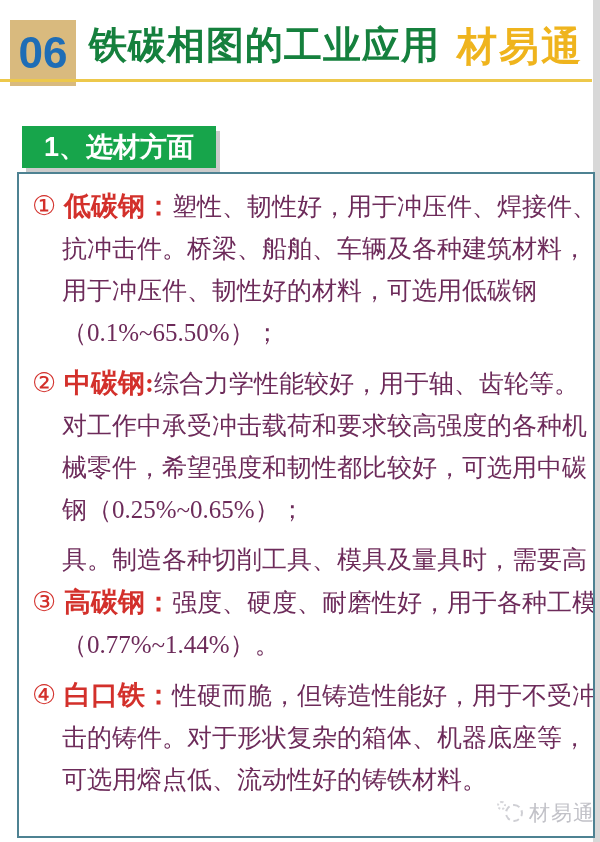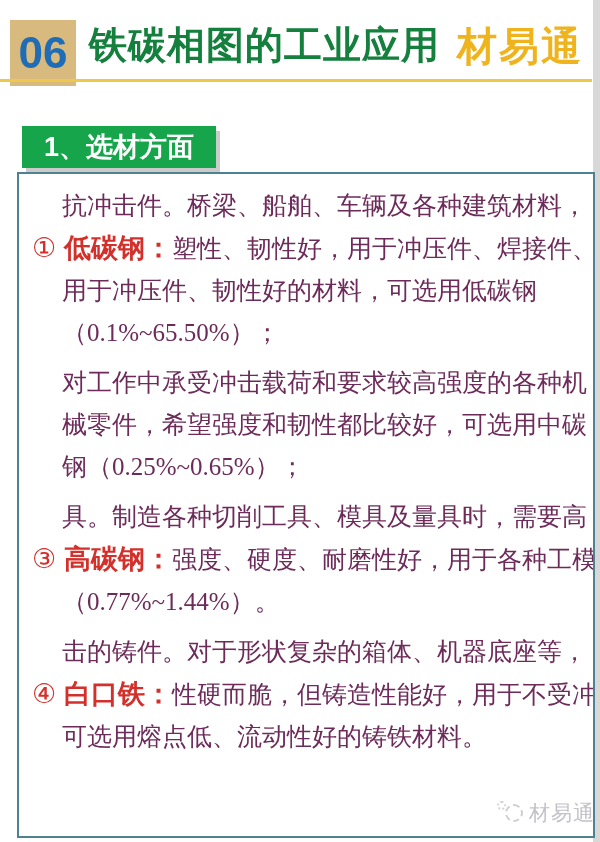--- a/index.html
+++ b/index.html
@@ -99,47 +99,50 @@
   <div class="page-title">铁碳相图的工业应用</div>
   <div class="brand">材易通</div>
   <div class="gold-rule"></div>
 </div>
 
 <div class="badge">1、选材方面</div>
 
 <div class="content-box">
 
   <div class="item">
-    <div class="line cont">抗冲击件。桥梁、船舶、车辆及各种建筑材料，</div>
     <div class="line first">
       <span class="num">①</span><span class="label">低碳钢：</span><span class="txt">塑性、韧性好，用于冲压件、焊接件、</span>
     </div>
+    <div class="line cont">抗冲击件。桥梁、船舶、车辆及各种建筑材料，</div>
     <div class="line cont">用于冲压件、韧性好的材料，可选用低碳钢</div>
     <div class="line cont">（0.1%~65.50%）；</div>
   </div>
 
   <div class="item">
+    <div class="line first">
+      <span class="num">②</span><span class="label">中碳钢:</span><span class="txt">综合力学性能较好，用于轴、齿轮等。</span>
+    </div>
     <div class="line cont">对工作中承受冲击载荷和要求较高强度的各种机</div>
     <div class="line cont">械零件，希望强度和韧性都比较好，可选用中碳</div>
     <div class="line cont">钢（0.25%~0.65%）；</div>
   </div>
 
   <div class="item">
     <div class="line cont">具。制造各种切削工具、模具及量具时，需要高</div>
     <div class="line first">
       <span class="num">③</span><span class="label">高碳钢：</span><span class="txt">强度、硬度、耐磨性好，用于各种工模</span>
     </div>
     <div class="line cont">（0.77%~1.44%）。</div>
   </div>
 
   <div class="item">
-    <div class="line cont">击的铸件。对于形状复杂的箱体、机器底座等，</div>
     <div class="line first">
       <span class="num">④</span><span class="label">白口铁：</span><span class="txt">性硬而脆，但铸造性能好，用于不受冲</span>
     </div>
+    <div class="line cont">击的铸件。对于形状复杂的箱体、机器底座等，</div>
     <div class="line cont">可选用熔点低、流动性好的铸铁材料。</div>
   </div>
 
 </div>
 
 <div class="watermark">
   <span class="wm-logo">
     <span class="c2"></span>
       <span class="c1"></span>
   </span>

